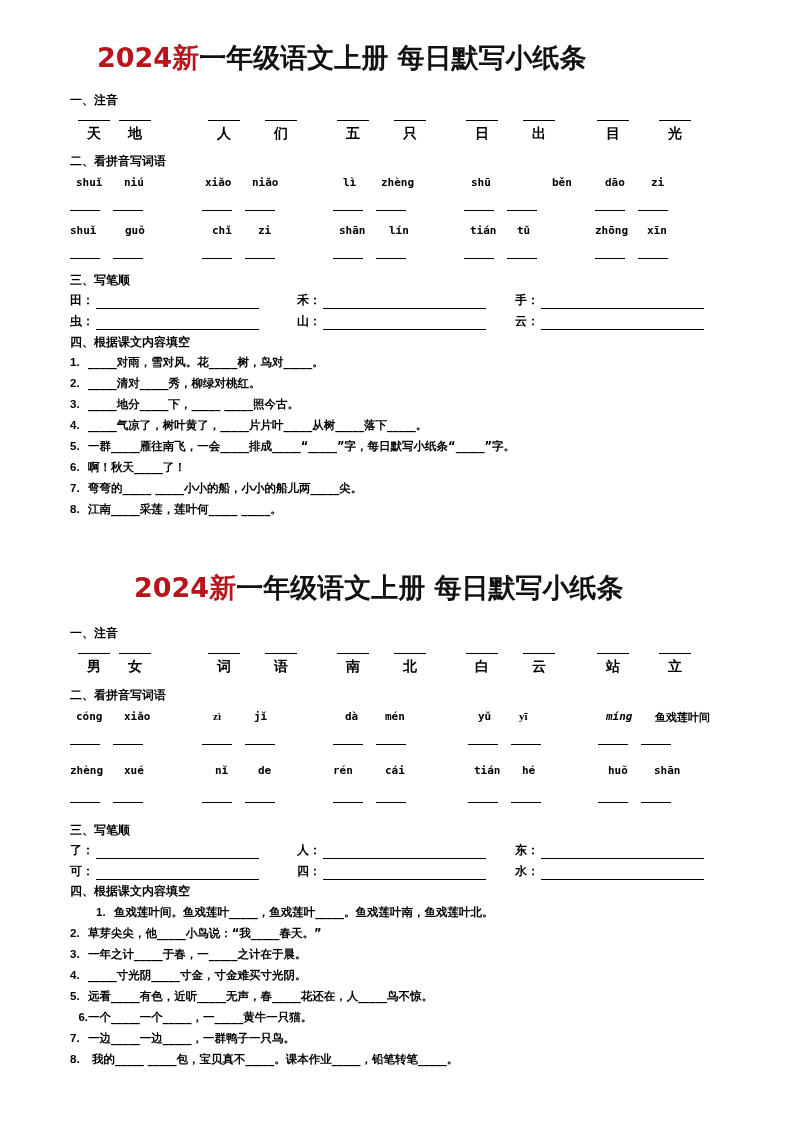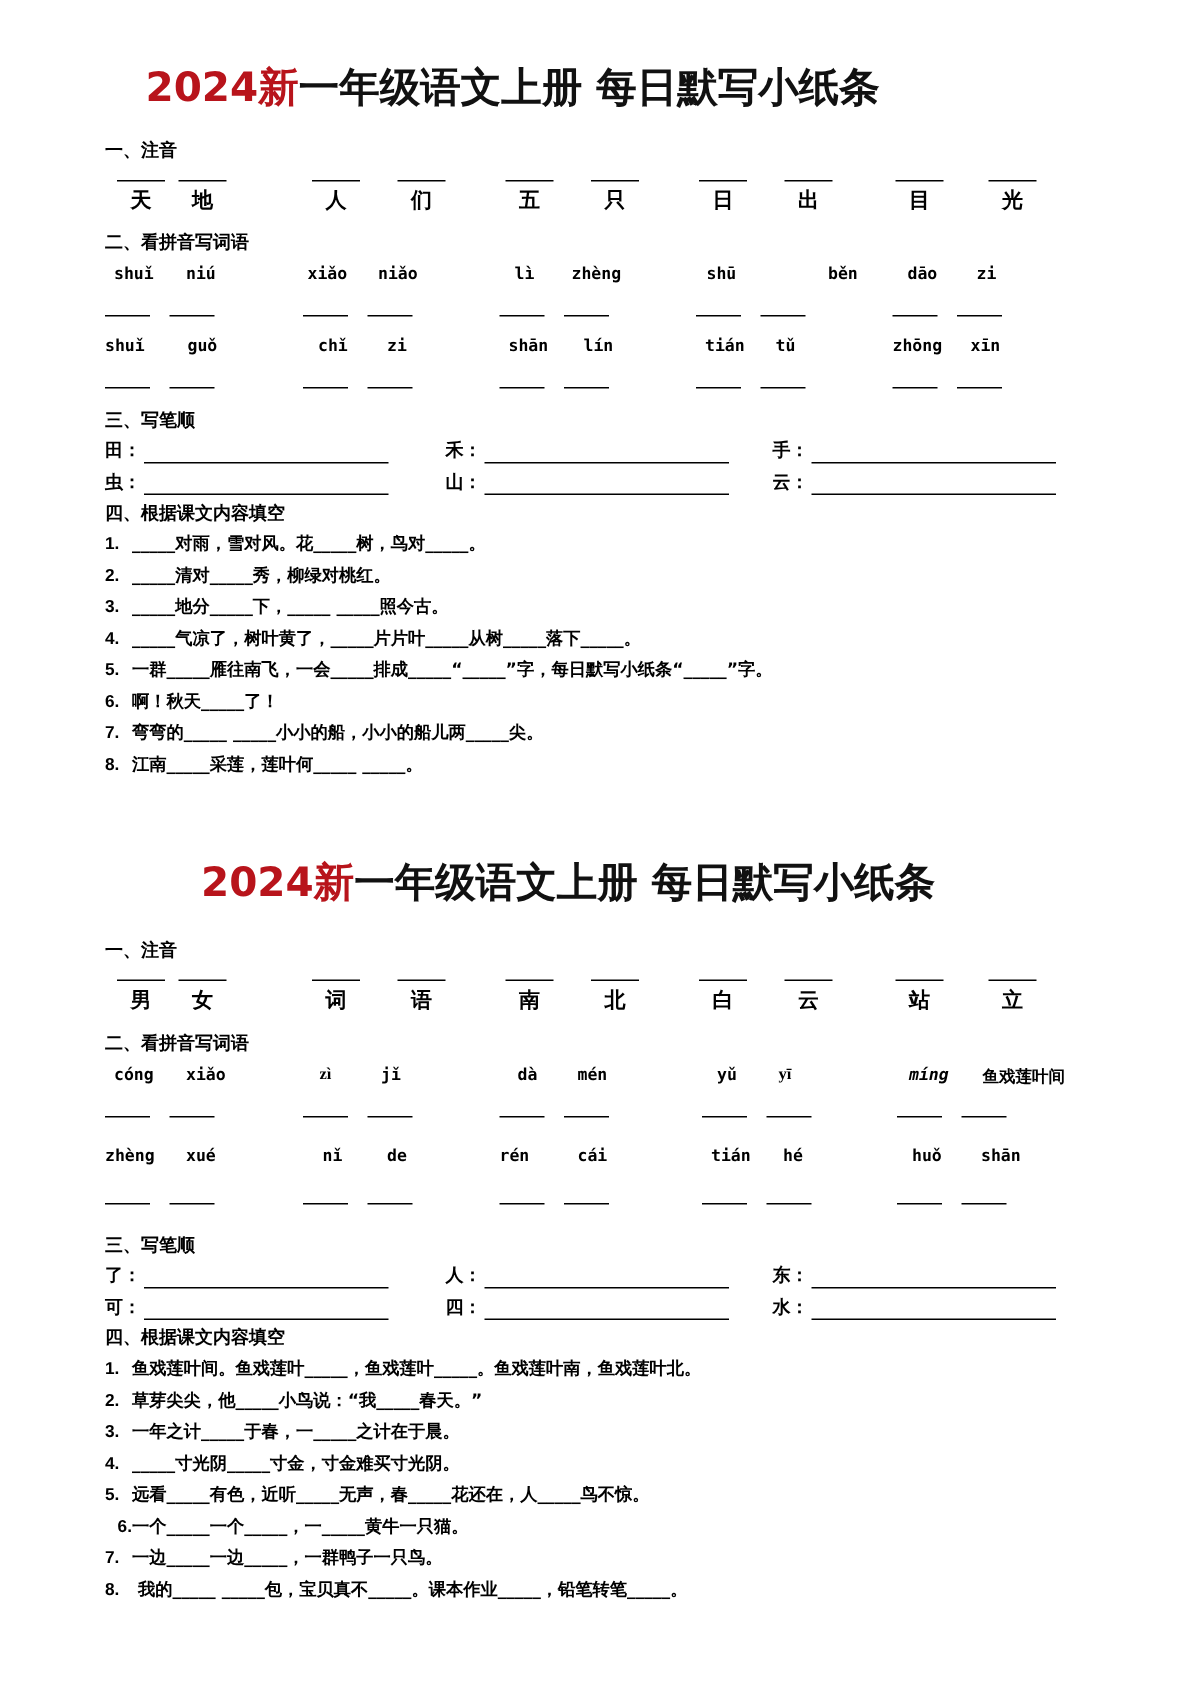--- a/index.html
+++ b/index.html
@@ -309,21 +309,21 @@
         <span class="stroke-line"></span>
       </div>
     <div class="stroke-item" style="left:445px;">
         <span>水：</span>
         <span class="stroke-line"></span>
       </div>
   </div>
 
   <div class="sec-heading" style="top:353px;">四、根据课文内容填空</div>
   <div class="fill-list" style="top:375px;">
-    <div class="fill-item" style="top:0px;"><span class="num">1.</span><span>鱼戏莲叶间。鱼戏莲叶_____，鱼戏莲叶_____。鱼戏莲叶南，鱼戏莲叶北。</span></div>
+    <div class="fill-item" style="top:0px;margin-left:26px;"><span class="num">1.</span><span>鱼戏莲叶间。鱼戏莲叶_____，鱼戏莲叶_____。鱼戏莲叶南，鱼戏莲叶北。</span></div>
     <div class="fill-item" style="top:21px;"><span class="num">2.</span><span>草芽尖尖，他_____小鸟说：“我_____春天。”</span></div>
     <div class="fill-item" style="top:42px;"><span class="num">3.</span><span>一年之计_____于春，一_____之计在于晨。</span></div>
     <div class="fill-item" style="top:63px;"><span class="num">4.</span><span>_____寸光阴_____寸金，寸金难买寸光阴。</span></div>
     <div class="fill-item" style="top:84px;"><span class="num">5.</span><span>远看_____有色，近听_____无声，春_____花还在，人_____鸟不惊。</span></div>
     <div class="fill-item" style="top:105px;text-align:right;"><span class="num">6.</span><span>一个_____一个_____，一_____黄牛一只猫。</span></div>
     <div class="fill-item" style="top:126px;"><span class="num">7.</span><span>一边_____一边_____，一群鸭子一只鸟。</span></div>
     <div class="fill-item" style="top:147px;"><span class="num">8.</span><span> 我的_____ _____包，宝贝真不_____。课本作业_____，铅笔转笔_____。</span></div>
   </div>
 </div>
 

